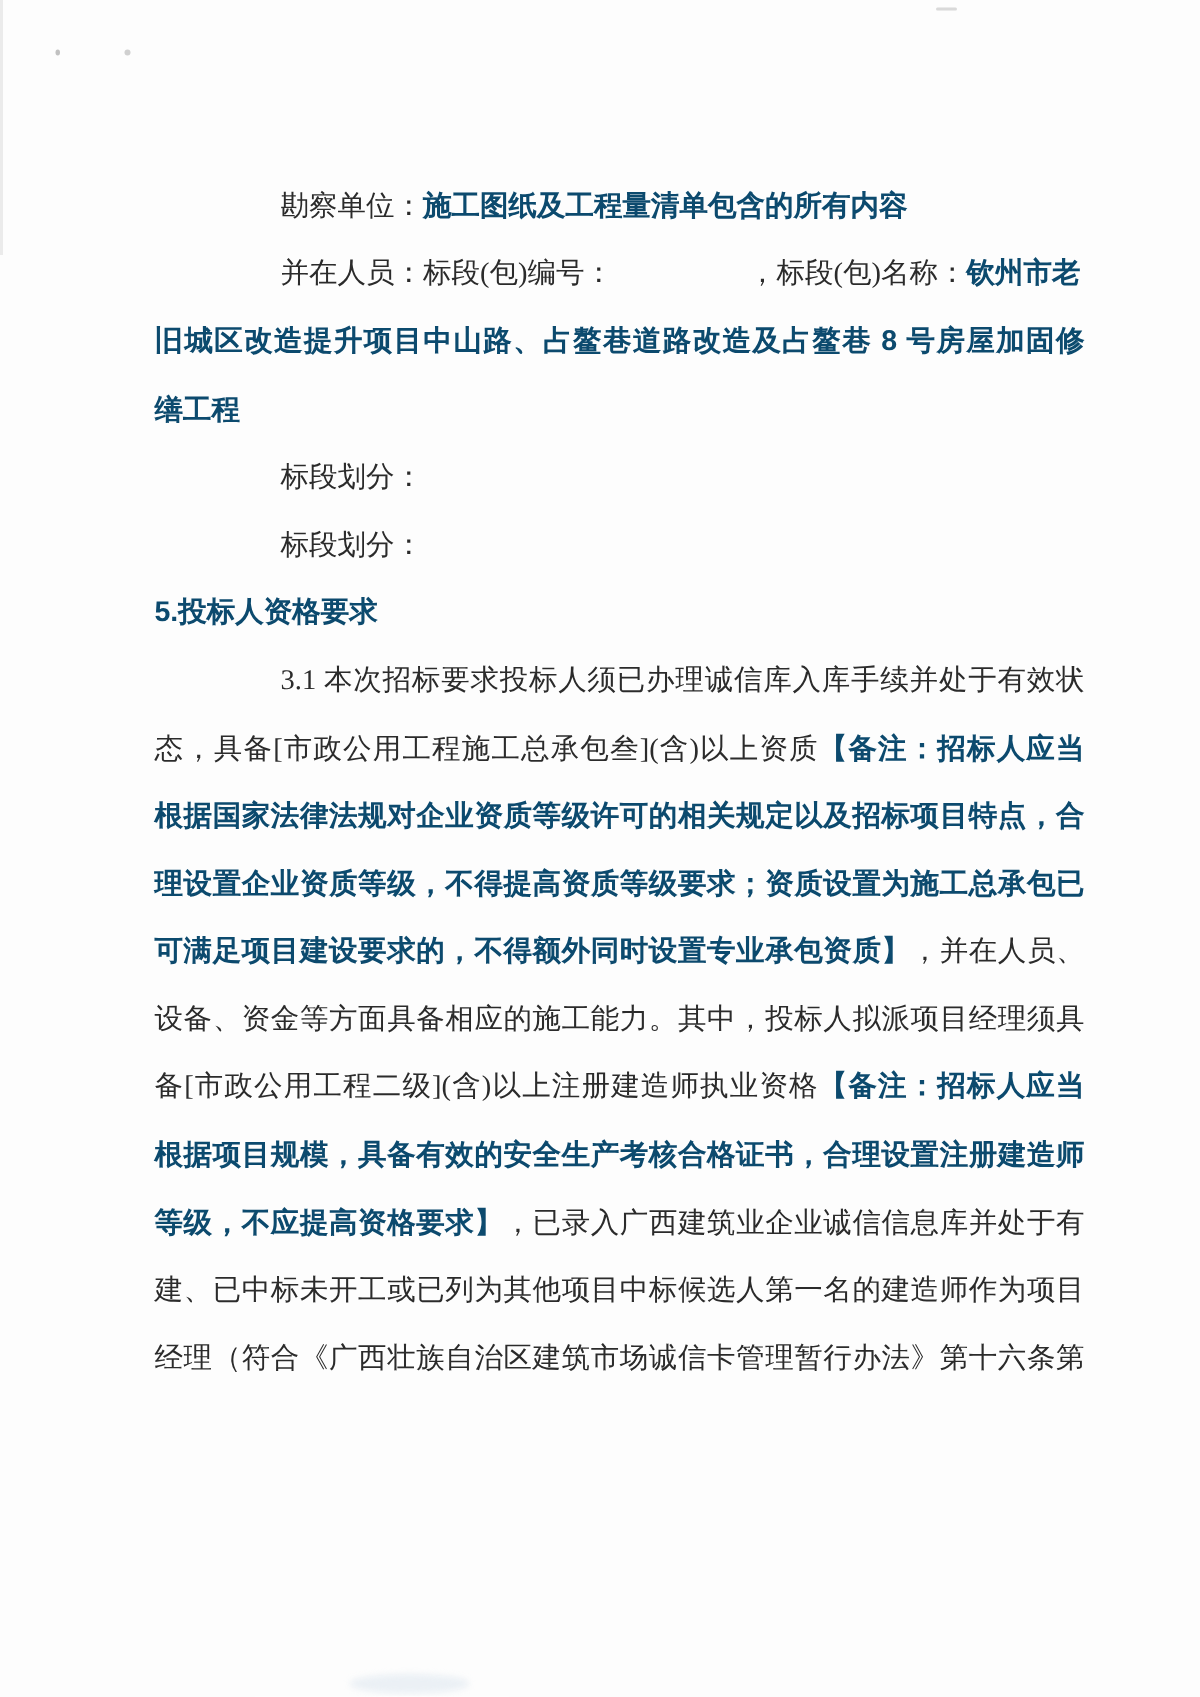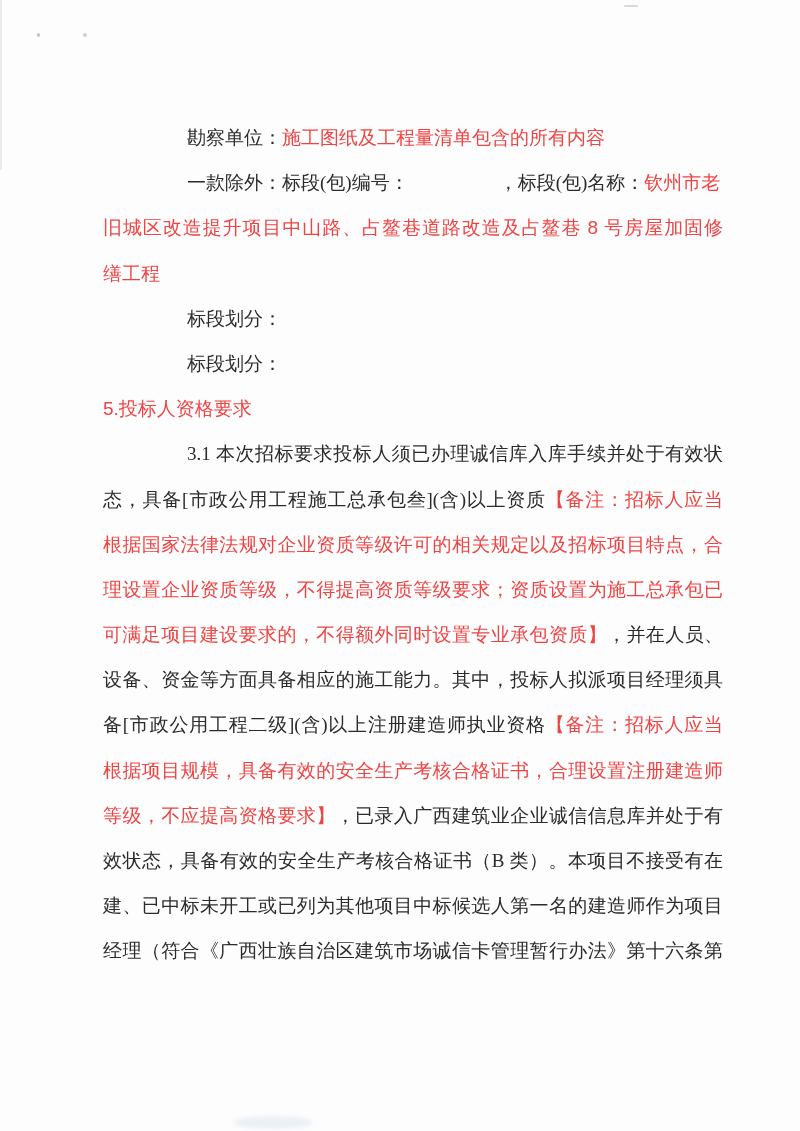--- a/index.html
+++ b/index.html
@@ -21,23 +21,23 @@
     text-align:left;
   }
   .line.fill{
     text-align:justify;
     text-align-last:justify;
     text-justify:inter-character;
   }
   .line.indent{padding-left:84px;}
   .seg{color:#2b2b2b;}
   .seg.b{
-    font-weight:400;
+    font-weight:700;
     font-family:"Liberation Sans", sans-serif;
-    color:#ef4444;
+    color:#0c4a6e;
   }
   .blank-field{display:inline-block;width:90px;height:1px;}
   
   .artifact{position:absolute;pointer-events:none;}
   .edge-strip{left:0;top:0;width:2px;height:170px;background:#e3e3e3;opacity:.7;}
   .speck-1{left:37px;top:33px;width:3px;height:4px;background:#8f8f8f;opacity:.55;border-radius:50%;}
   .speck-2{left:83px;top:33px;width:4px;height:4px;background:#9a9a9a;opacity:.45;border-radius:50%;}
   .speck-3{left:624px;top:5px;width:14px;height:2px;background:#b5b5b5;opacity:.5;border-radius:1px;}
   .smudge-bottom{left:233px;top:1116px;width:80px;height:13px;background:#dfe8f0;opacity:.6;border-radius:50%;filter:blur(2px);}
 </style>
@@ -47,32 +47,31 @@
 <div class="page">
   <div class="artifact edge-strip"></div>
   <div class="artifact speck-1"></div>
   <div class="artifact speck-2"></div>
   <div class="artifact speck-3"></div>
   <div class="artifact smudge-bottom"></div>
 
   <div class="content">
 
   <div class="line indent"><span class="seg">勘察单位：</span><span class="seg b">施工图纸及工程量清单包含的所有内容</span></div>
-      <div class="line indent"><span class="seg">一款除外：标段(包)编号：</span><span class="blank-field"></span><span class="seg">，标段(包)名称：</span><span class="seg b">钦州市老</span></div>
+      <div class="line indent"><span class="seg">并在人员：标段(包)编号：</span><span class="blank-field"></span><span class="seg">，标段(包)名称：</span><span class="seg b">钦州市老</span></div>
       <div class="line fill"><span class="seg b">旧城区改造提升项目中山路、占鳌巷道路改造及占鳌巷 8 号房屋加固修</span></div>
       <div class="line"><span class="seg b">缮工程</span></div>
       <div class="line indent"><span class="seg">标段划分：</span></div>
       <div class="line indent"><span class="seg">标段划分：</span></div>
       <div class="line"><span class="seg b">5.投标人资格要求</span></div>
       <div class="line fill indent"><span class="seg">3.1 本次招标要求投标人须已办理诚信库入库手续并处于有效状</span></div>
       <div class="line fill"><span class="seg">态，具备[市政公用工程施工总承包叁](含)以上资质</span><span class="seg b">【备注：招标人应当</span></div>
       <div class="line fill"><span class="seg b">根据国家法律法规对企业资质等级许可的相关规定以及招标项目特点，合</span></div>
       <div class="line fill"><span class="seg b">理设置企业资质等级，不得提高资质等级要求；资质设置为施工总承包已</span></div>
       <div class="line fill"><span class="seg b">可满足项目建设要求的，不得额外同时设置专业承包资质】</span><span class="seg">，并在人员、</span></div>
       <div class="line fill"><span class="seg">设备、资金等方面具备相应的施工能力。其中，投标人拟派项目经理须具</span></div>
       <div class="line fill"><span class="seg">备[市政公用工程二级](含)以上注册建造师执业资格</span><span class="seg b">【备注：招标人应当</span></div>
       <div class="line fill"><span class="seg b">根据项目规模，具备有效的安全生产考核合格证书，合理设置注册建造师</span></div>
       <div class="line fill"><span class="seg b">等级，不应提高资格要求】</span><span class="seg">，已录入广西建筑业企业诚信信息库并处于有</span></div>
-      <div class="line fill"><span class="seg">效状态，具备有效的安全生产考核合格证书（B 类）。本项目不接受有在</span></div>
       <div class="line fill"><span class="seg">建、已中标未开工或已列为其他项目中标候选人第一名的建造师作为项目</span></div>
       <div class="line fill"><span class="seg">经理（符合《广西壮族自治区建筑市场诚信卡管理暂行办法》第十六条第</span></div>
     </div>
 </div>
 
 </body></html>

